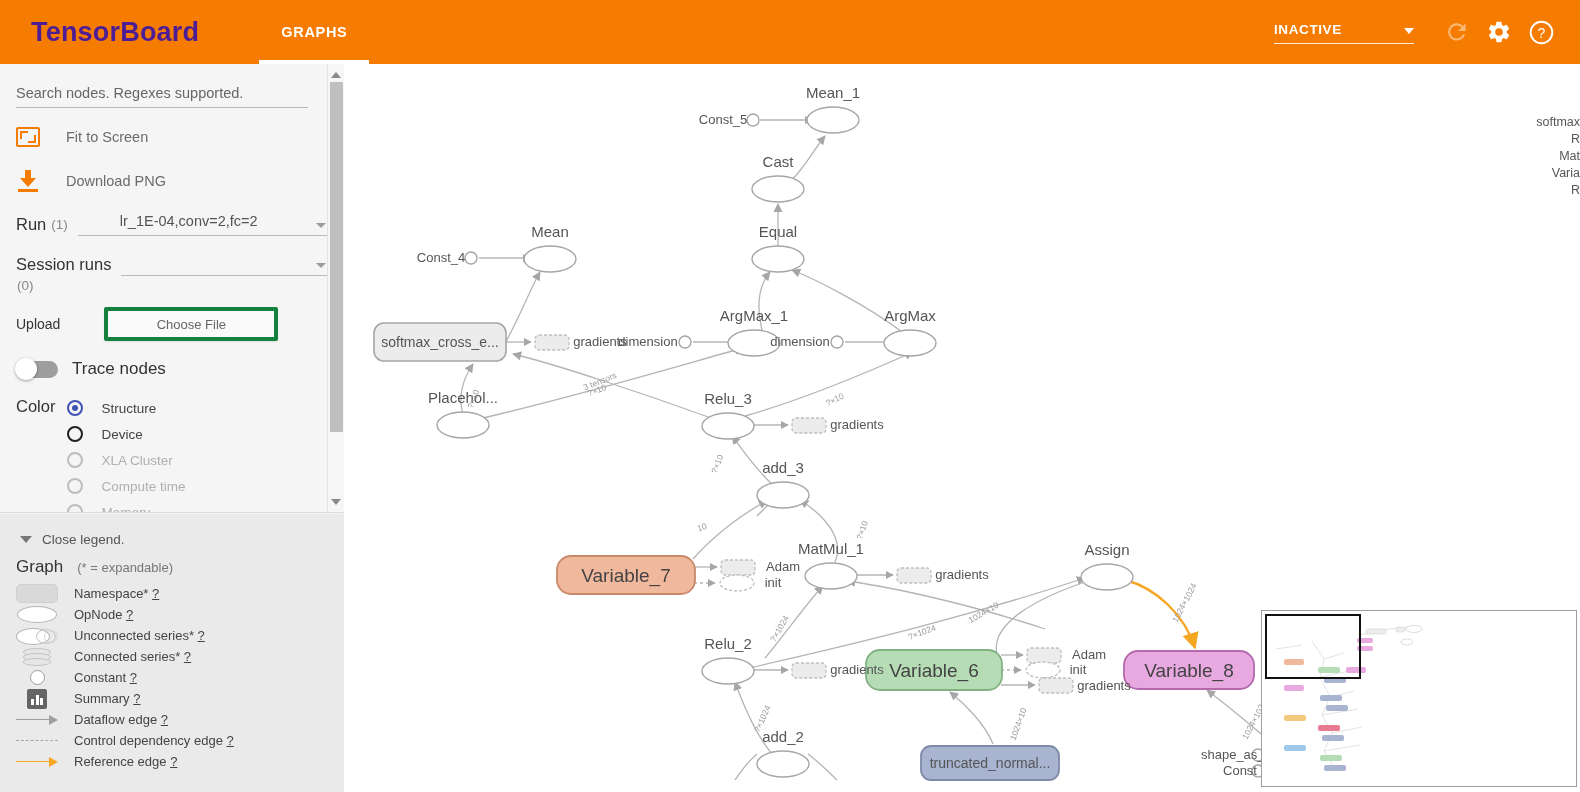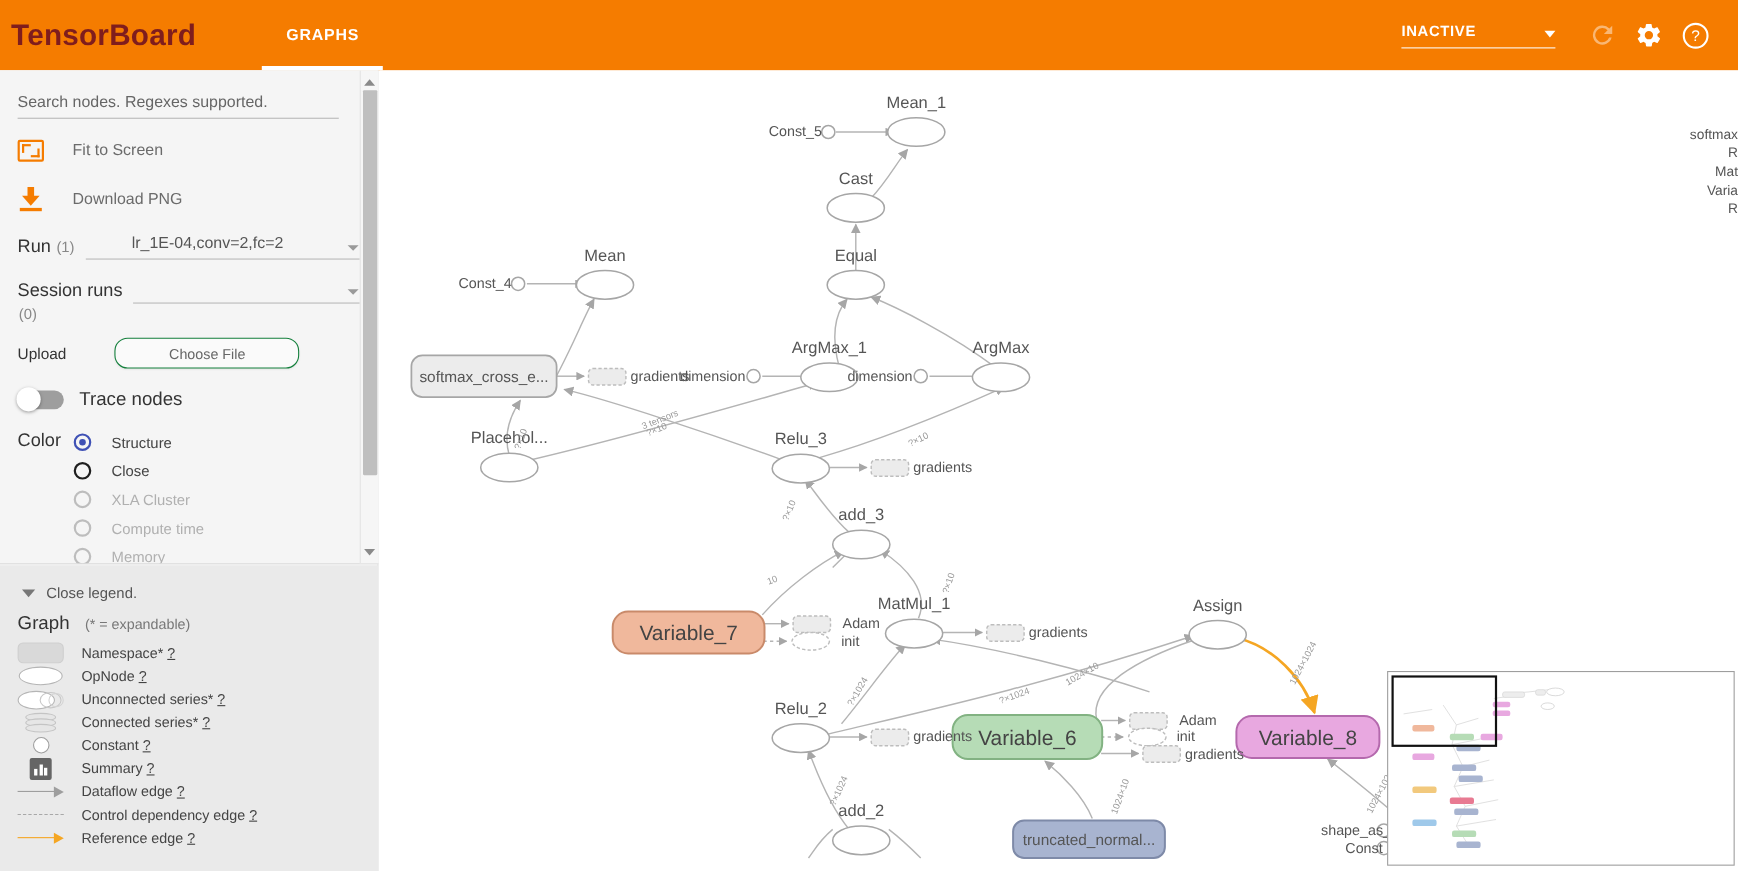--- a/index.html
+++ b/index.html
@@ -8,22 +8,22 @@
     font-family:"Liberation Sans", sans-serif;
     background:#fff;
     -webkit-font-smoothing:antialiased;
   }
   
   #header{
     position:absolute;left:0;top:0;width:1580px;height:64px;
     background:#f57c00;display:flex;align-items:center;
   }
   #brand{
-    color:#7f1d1d;font-size:27px;font-weight:bold;letter-spacing:.2px;
-    margin-left:10px;
+    color:#4c1d95;font-size:27px;font-weight:bold;letter-spacing:.2px;
+    margin-left:31px;
   }
   #tabs{display:flex;height:64px;margin-left:60px;}
   .tab{
     color:#fff;font-size:14.5px;font-weight:bold;letter-spacing:.7px;
     height:64px;display:flex;align-items:center;padding:0 22px;
     position:relative;box-sizing:border-box;
   }
   .tab.active:after{
     content:"";position:absolute;left:0;right:0;bottom:0;height:4px;background:#fff;
   }
@@ -86,22 +86,22 @@
   .sel .val{font-size:14.5px;color:#555;margin-left:42px;}
   .sel .caret{
     position:absolute;right:2px;bottom:7px;width:0;height:0;
     border-left:5px solid transparent;border-right:5px solid transparent;
     border-top:5px solid #9a9a9a;
   }
   #sessionzero{font-size:13.5px;color:#888;margin:2px 0 0 17px;}
   #upload-row{display:flex;align-items:center;margin:14px 16px 0 16px;}
   #upload-lbl{font-size:14px;color:#333;}
   #choose-file{
-    margin-left:44px;width:166px;height:26px;background:#fafafa;border:1px solid #15803d;
-    border-radius:12px;display:flex;align-items:center;justify-content:center;
+    margin-left:44px;width:166px;height:26px;background:#fafafa;border:4px solid #15803d;
+    border-radius:2px;display:flex;align-items:center;justify-content:center;
     font-size:13px;color:#666;box-shadow:0 1px 2px rgba(0,0,0,.08);
   }
   #trace-row{display:flex;align-items:center;margin:18px 16px 0 16px;}
   #toggle{
     width:42px;height:17px;border-radius:9px;background:#9e9e9e;position:relative;
   }
   #toggle .knob{
     position:absolute;left:-1px;top:-3px;width:22px;height:22px;border-radius:50%;
     background:#fff;box-shadow:0 1px 3px rgba(0,0,0,.35);
   }
@@ -259,21 +259,21 @@
 
     <div id="color-block">
       <div id="color-title">Color</div>
       <div>
         <div class="radio-row">
           <span class="radio on"></span>
           <span class="radio-lbl">Structure</span>
         </div>
         <div class="radio-row">
           <span class="radio off"></span>
-          <span class="radio-lbl">Close</span>
+          <span class="radio-lbl">Device</span>
         </div>
         <div class="radio-row">
           <span class="radio dim"></span>
           <span class="radio-lbl dim">XLA Cluster</span>
         </div>
         <div class="radio-row">
           <span class="radio dim"></span>
           <span class="radio-lbl dim">Compute time</span>
         </div>
         <div class="radio-row">

